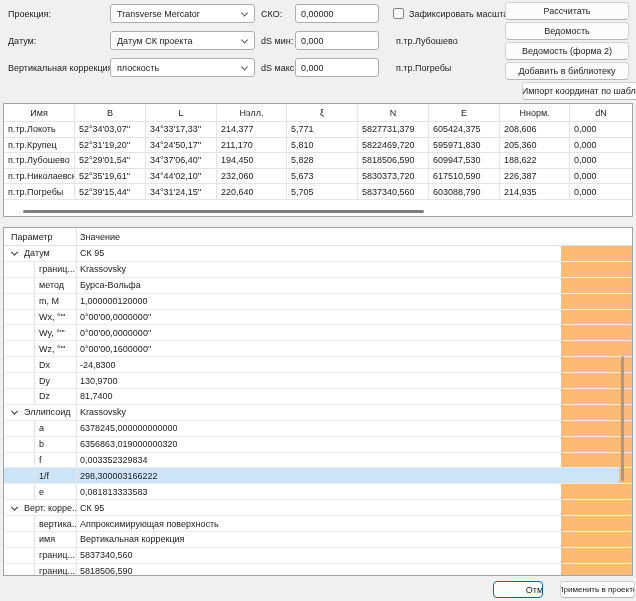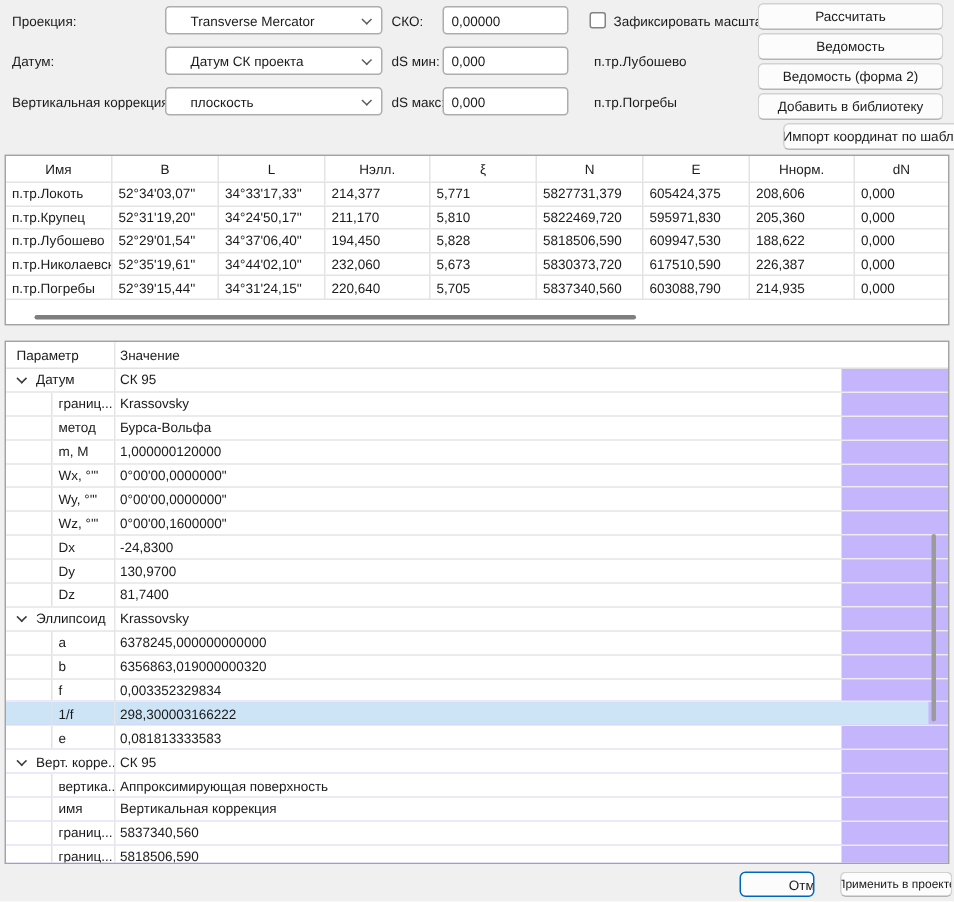--- a/index.html
+++ b/index.html
@@ -13,21 +13,21 @@
   *{box-sizing:border-box;margin:0;padding:0;}
   html,body{background:#fff;}
   body{font-family:"Liberation Sans","DejaVu Sans",sans-serif;color:var(--text);}
   .window{position:relative;width:636px;height:601px;background:var(--window_bg);overflow:hidden;font-size:9px;}
 
   .abs{position:absolute;}
   .lbl{height:19px;display:flex;align-items:center;white-space:nowrap;}
 
   
   .combo{width:145px;height:19px;background:#fff;border:1px solid #adadad;border-radius:3px;
-         display:flex;align-items:center;padding:0 18px 0 16px;white-space:nowrap;overflow:hidden;}
+         display:flex;align-items:center;padding:0 18px 0 6px;white-space:nowrap;overflow:hidden;}
   .combo .chev{position:absolute;right:7px;top:50%;width:5px;height:5px;border-right:1px solid #5c5c5c;
                border-bottom:1px solid #5c5c5c;transform:translateY(-70%) rotate(45deg);}
   .txtinput{width:84px;height:19px;background:#fff;border:1px solid #adadad;border-radius:3px;
             padding:0 5px;font-family:inherit;font-size:9px;color:var(--text);outline:none;}
 
   .checkbox{width:11px;height:11px;background:#fff;border:1px solid #838383;border-radius:2px;}
 
   .btn{display:flex;align-items:center;justify-content:center;background:#fcfcfc;
        border:1px solid #d2d2d2;border-bottom-color:#b5b5b5;border-radius:4px;
        font-size:9px;color:var(--text);white-space:nowrap;overflow:hidden;cursor:default;}
@@ -42,21 +42,21 @@
   .prow .cell:last-child{border-right:none;}
   .prow.head .cell{height:18px;justify-content:center;padding:0 2px;}
   .hscroll{position:absolute;left:19px;bottom:3px;width:401px;height:3px;background:#7e7e7e;border-radius:2px;}
 
   
   .tree{left:3px;top:227px;width:630px;height:349px;background:#fff;border:1px solid var(--frame_border);overflow:hidden;}
   .thead{position:relative;height:18px;border-bottom:1px solid #e0e0e0;background:#fff;}
   .thead .h1{position:absolute;left:7px;top:0;height:18px;display:flex;align-items:center;}
   .thead .h2{position:absolute;left:76px;top:0;height:18px;display:flex;align-items:center;}
   .vsep{position:absolute;left:72px;top:0;bottom:0;width:1px;background:#e6e6e6;}
-  .trow{position:relative;height:15.9px;border-bottom:1px solid #ececec;background:#c4b5fd;text-decoration:underline;}
+  .trow{position:relative;height:15.9px;border-bottom:1px solid #ececec;background:#fdba74;text-decoration:underline;}
   .tfill{position:absolute;left:0;top:0;bottom:0;width:557px;background:#fff;}
   .tfill.sel{width:615px;background:var(--selection);}
   .tchev{position:absolute;left:8px;top:50%;width:5px;height:5px;border-right:1px solid #3c3c3c;
          border-bottom:1px solid #3c3c3c;transform:translateY(-65%) rotate(45deg);}
   .tlabel{position:absolute;top:0;bottom:0;display:flex;align-items:center;white-space:nowrap;overflow:hidden;}
   .tlabel.group{left:20px;width:52px;}
   .tlabel.child{left:30px;width:42px;border-left:1px solid #e2e2e2;padding-left:4px;}
   .tvalue{position:absolute;left:76px;top:0;bottom:0;right:75px;display:flex;align-items:center;white-space:nowrap;overflow:hidden;}
   .vscroll{position:absolute;left:617px;top:128px;width:3px;height:125px;background:#9b9b9b;border-radius:2px;}
 

